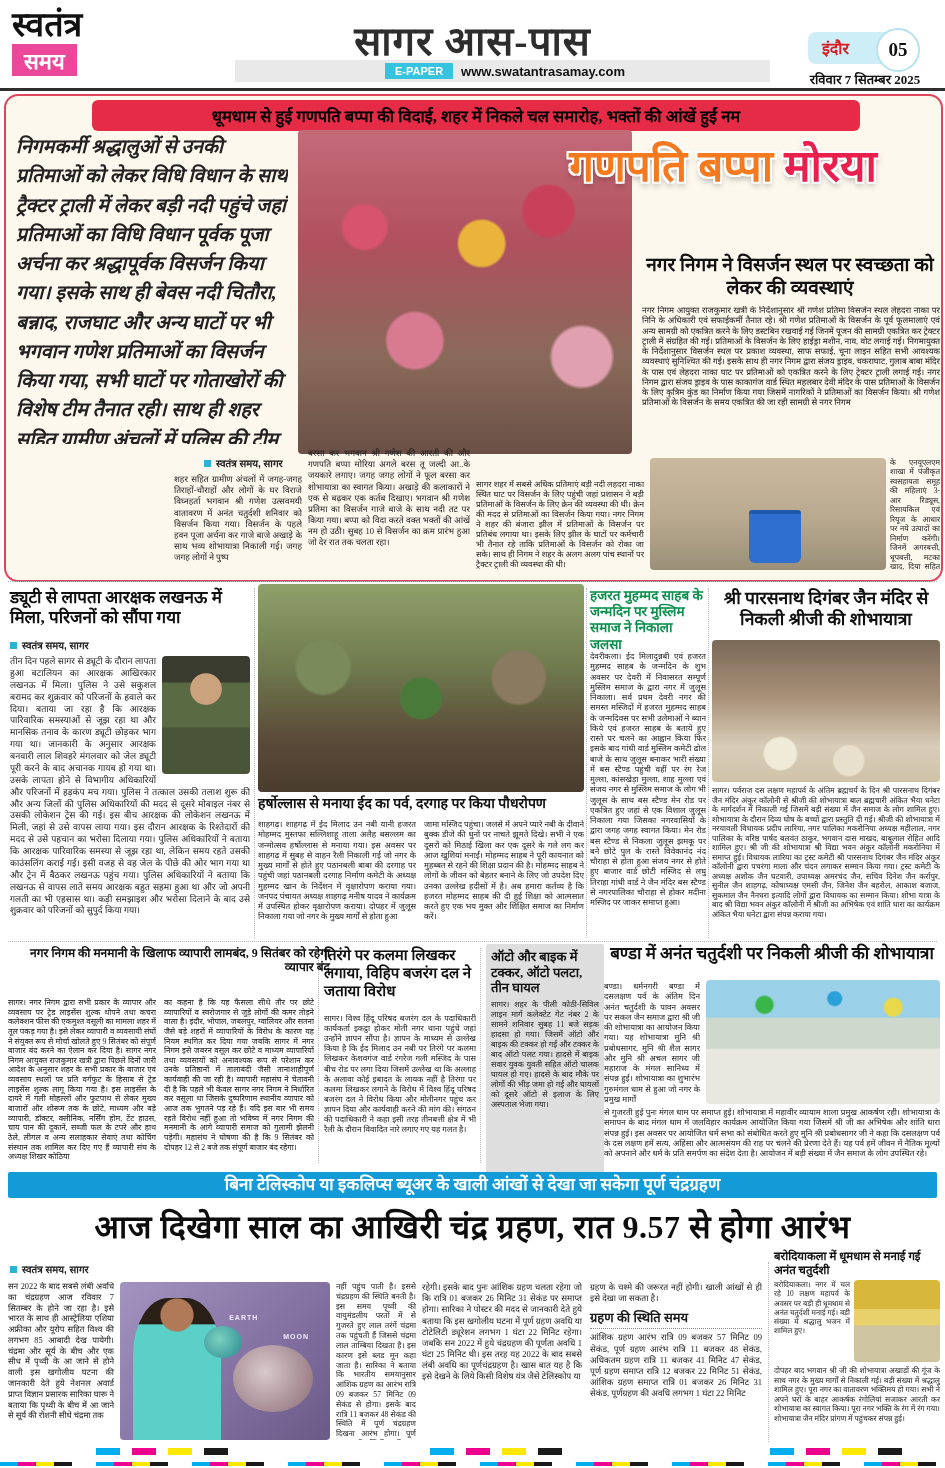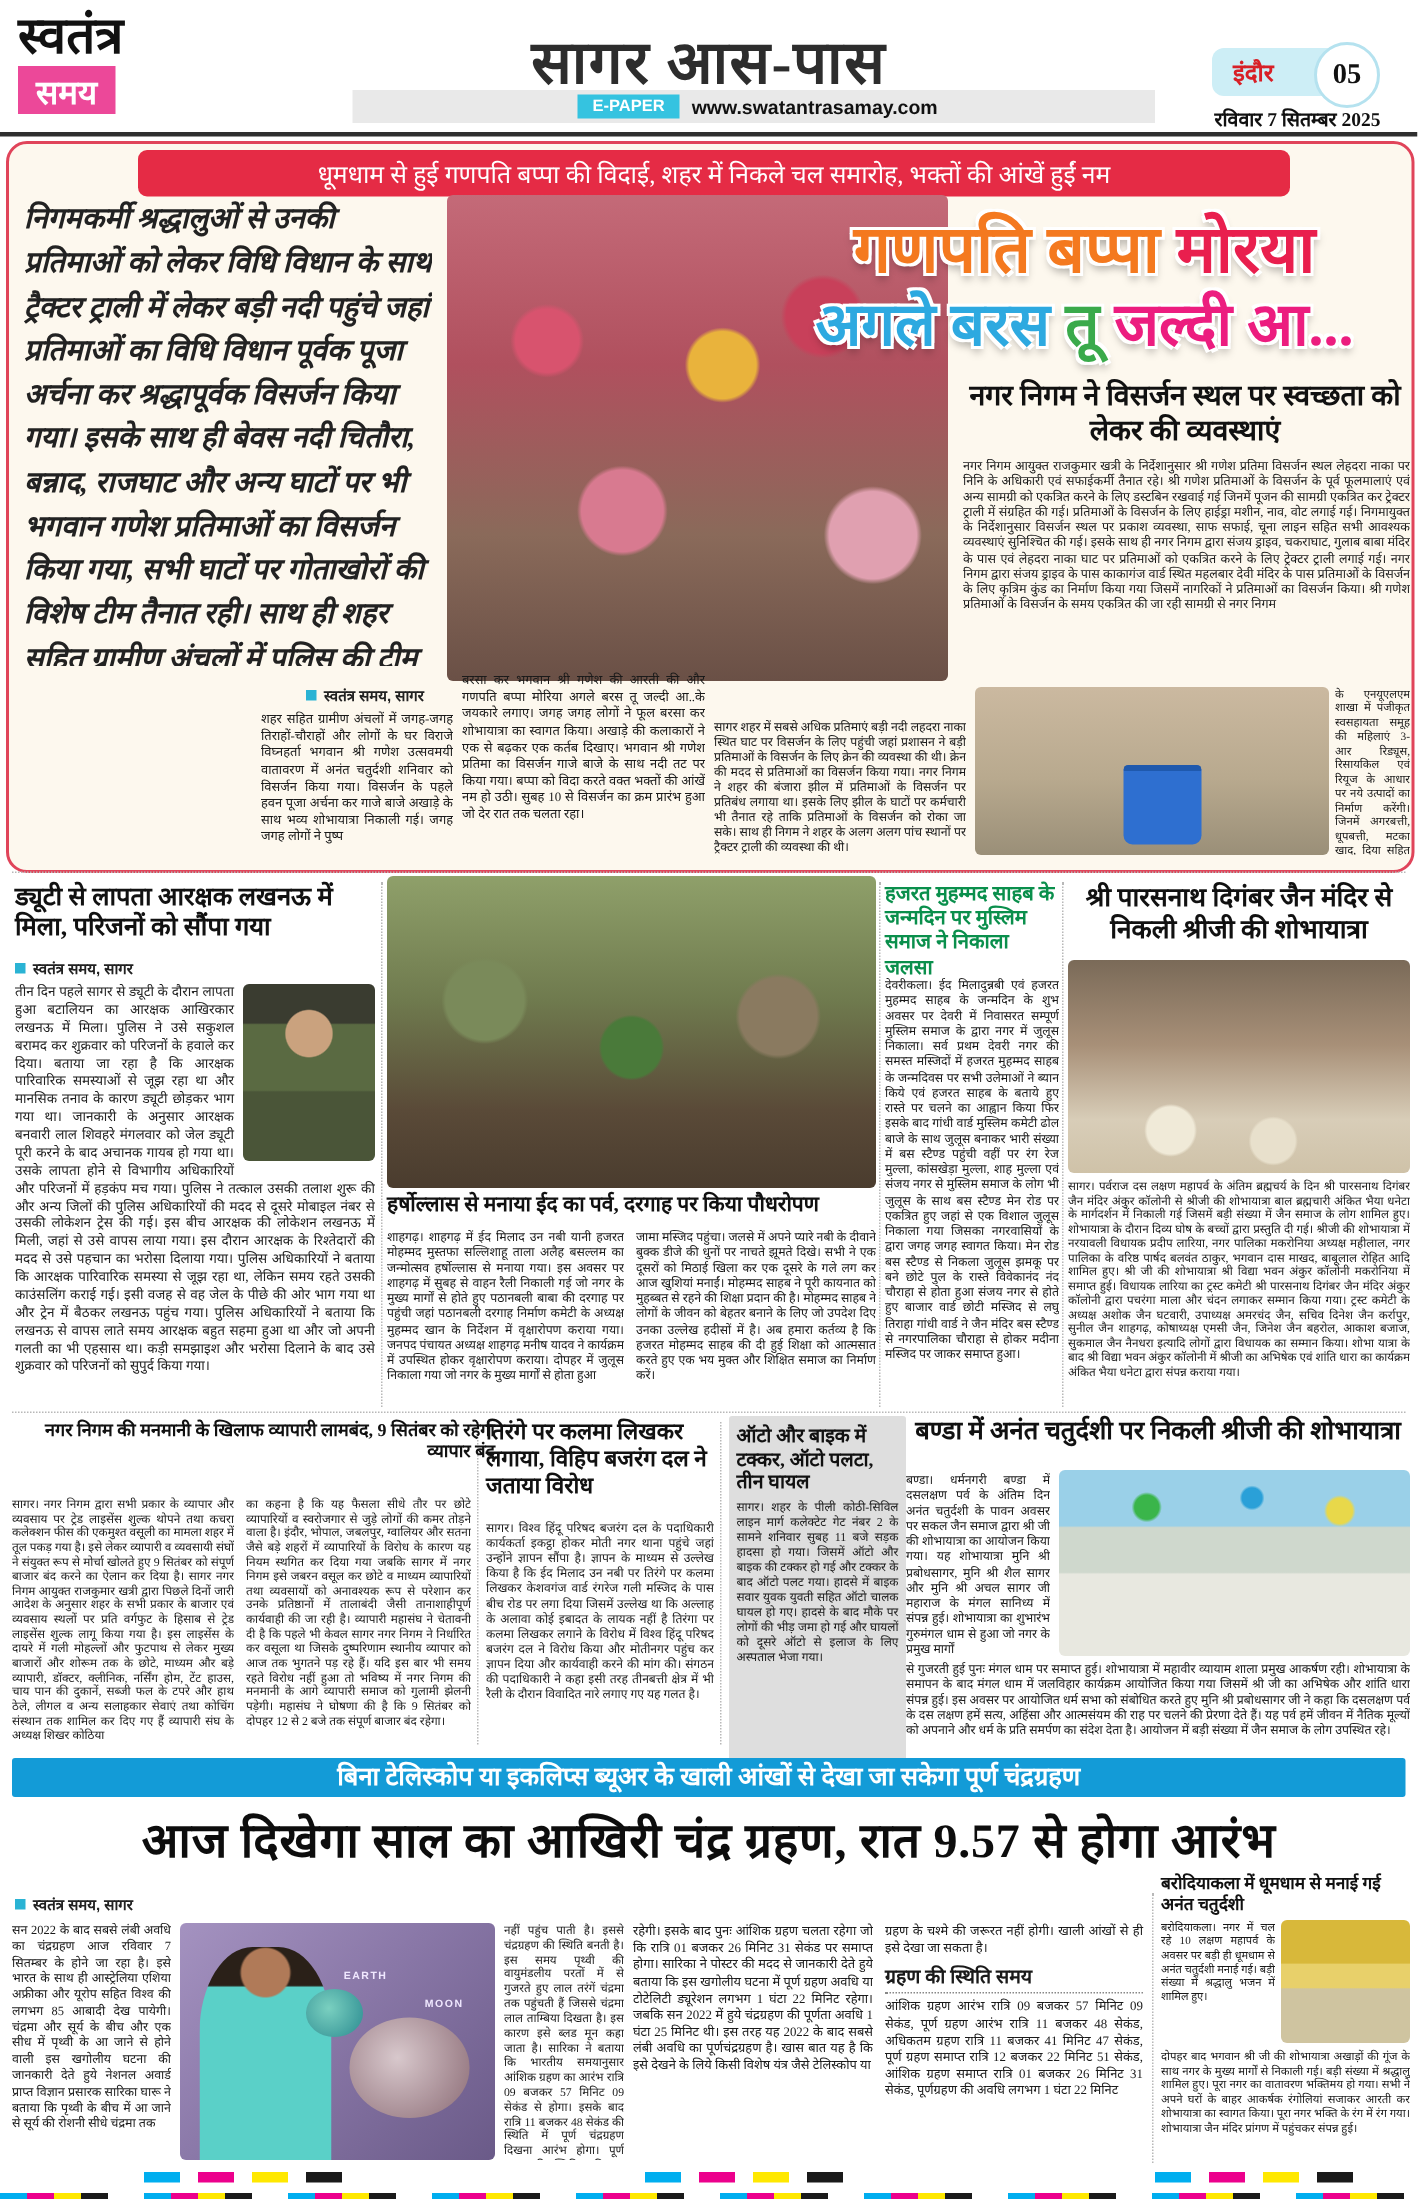--- a/index.html
+++ b/index.html
@@ -16,21 +16,21 @@
   .epaper-bar{background:#e9e9e9;height:22px;display:flex;align-items:center;}
   .epaper-chip{background:#35c3e0;color:#fff;font-family:"Liberation Sans",sans-serif;font-weight:bold;font-size:11px;padding:2px 10px;margin-left:150px;}
   .site{font-family:"Liberation Sans",sans-serif;font-weight:bold;font-size:13px;color:#111;margin-left:8px;}
   .edition-badge{background:#cdeef6;border-radius:8px;height:32px;display:flex;align-items:center;padding:0 44px 0 14px;}
   .edition-name{color:#d81f26;font-weight:bold;font-size:16px;}
   .page-circle{width:40px;height:40px;border-radius:50%;background:#fff;border:2px solid #b5e2ef;display:flex;align-items:center;justify-content:center;font-weight:bold;font-size:19px;color:#111;}
   .mast-date{font-weight:bold;font-size:13px;color:#111;}
   .mast-rule{height:3px;background:#2f2f2f;}
   
   .lead-block{left:4px;top:94px;width:935px;height:484px;background:#fdf8ee;border:2.5px solid #e0445a;border-radius:14px;}
-  .kicker{background:#e52b45;color:#ffffff;font-weight:normal;font-size:16.5px;text-align:center;border-radius:6px;padding:4px 8px;}
+  .kicker{background:#e52b45;color:#000000;font-weight:bold;font-size:16.5px;text-align:center;border-radius:6px;padding:4px 8px;}
   .lead-intro{font-size:19.5px;line-height:1.5;font-weight:bold;font-style:italic;color:#222;}
   .photo{background:#9a8a7a;border-radius:4px;}
   .ph-ganesh{background:
     radial-gradient(circle at 55% 35%, #e9b33c 0 8%, transparent 9%),
     radial-gradient(circle at 20% 30%, #d8536e 0 6%, transparent 7%),
     radial-gradient(circle at 75% 25%, #c8405a 0 7%, transparent 8%),
     radial-gradient(circle at 35% 65%, #d87a90 0 9%, transparent 10%),
     radial-gradient(circle at 85% 70%, #e0a0b0 0 8%, transparent 9%),
     linear-gradient(180deg,#c46a78 0%,#b0505e 35%,#8a6a5a 70%,#6a5046 100%);}
   .headline-overlay{line-height:1.05;font-weight:bold;text-align:center;
@@ -104,23 +104,20 @@
   <div class="abs kicker" style="left:86px;top:4px;width:752px;">धूमधाम से हुई गणपति बप्पा की विदाई, शहर में निकले चल समारोह, भक्तों की आंखें हुईं नम</div>
 
   <div class="abs clip lead-intro" style="left:10px;top:36px;width:272px;height:312px;">निगमकर्मी श्रद्धालुओं से उनकी प्रतिमाओं को लेकर विधि विधान के साथ ट्रैक्टर ट्राली में लेकर बड़ी नदी पहुंचे जहां प्रतिमाओं का विधि विधान पूर्वक पूजा अर्चना कर श्रद्धापूर्वक विसर्जन किया गया। इसके साथ ही बेवस नदी चितौरा, बन्नाद, राजघाट और अन्य घाटों पर भी भगवान गणेश प्रतिमाओं का विसर्जन किया गया, सभी घाटों पर गोताखोरों की विशेष टीम तैनात रही। साथ ही शहर सहित ग्रामीण अंचलों में पुलिस की टीम सक्रिय रही। वरिष्ठ अधिकारी भी लगातार निरीक्षण करते रहे।</div>
 
   <div class="abs photo ph-ganesh" style="left:292px;top:34px;width:334px;height:324px;"></div>
 
   <div class="abs headline-overlay" style="left:496px;top:48px;width:442px;z-index:5;">
     <div style="font-size:44px;white-space:nowrap;">
       <span class="h-orange">गणपति बप्पा</span><span class="h-pink"> मोरया</span>
     </div>
-    <div style="font-size:40px;margin-top:6px;white-space:nowrap;">
-      <span class="h-blue">अगले बरस</span><span class="h-green"> तू </span><span class="h-magenta">जल्दी आ...</span>
-    </div>
   </div>
 
   <div class="abs story-head" style="left:636px;top:158px;width:296px;font-size:19px;text-align:center;">नगर निगम ने विसर्जन स्थल पर स्वच्छता को लेकर की व्यवस्थाएं</div>
   <div class="abs clip jt" style="left:636px;top:210px;width:298px;height:148px;font-size:8.4px;line-height:1.22;">नगर निगम आयुक्त राजकुमार खत्री के निर्देशानुसार श्री गणेश प्रतिमा विसर्जन स्थल लेहदरा नाका पर निनि के अधिकारी एवं सफाईकर्मी तैनात रहे। श्री गणेश प्रतिमाओं के विसर्जन के पूर्व फूलमालाएं एवं अन्य सामग्री को एकत्रित करने के लिए डस्टबिन रखवाई गई जिनमें पूजन की सामग्री एकत्रित कर ट्रेक्टर ट्राली में संग्रहित की गई। प्रतिमाओं के विसर्जन के लिए हाईड्रा मशीन, नाव, वोट लगाई गई। निगमायुक्त के निर्देशानुसार विसर्जन स्थल पर प्रकाश व्यवस्था, साफ सफाई, चूना लाइन सहित सभी आवश्यक व्यवस्थाएं सुनिश्चित की गई। इसके साथ ही नगर निगम द्वारा संजय ड्राइव, चकराघाट, गुलाब बाबा मंदिर के पास एवं लेहदरा नाका घाट पर प्रतिमाओं को एकत्रित करने के लिए ट्रेक्टर ट्राली लगाई गई। नगर निगम द्वारा संजय ड्राइव के पास काकागंज वार्ड स्थित महलबार देवी मंदिर के पास प्रतिमाओं के विसर्जन के लिए कृत्रिम कुंड का निर्माण किया गया जिसमें नागरिकों ने प्रतिमाओं का विसर्जन किया। श्री गणेश प्रतिमाओं के विसर्जन के समय एकत्रित की जा रही सामग्री से नगर निगम</div>
 
   <div class="abs byline" style="left:198px;top:360px;"><span class="bullet"></span><span>स्वतंत्र समय, सागर</span></div>
 
   <div class="abs clip jt small" style="left:168px;top:378px;width:128px;height:98px;">शहर सहित ग्रामीण अंचलों में जगह-जगह तिराहों-चौराहों और लोगों के घर विराजे विघ्नहर्ता भगवान श्री गणेश उत्सवमयी वातावरण में अनंत चतुर्दशी शनिवार को विसर्जन किया गया। विसर्जन के पहले हवन पूजा अर्चना कर गाजे बाजे अखाड़े के साथ भव्य शोभायात्रा निकाली गई। जगह जगह लोगों ने पुष्प</div>
   <div class="abs clip jt small" style="left:302px;top:352px;width:162px;height:124px;">बरसा कर भगवान श्री गणेश की आरती की और गणपति बप्पा मोरिया अगले बरस तू जल्दी आ..के जयकारे लगाए। जगह जगह लोगों ने फूल बरसा कर शोभायात्रा का स्वागत किया। अखाड़े की कलाकारों ने एक से बढ़कर एक कर्तब दिखाए। भगवान श्री गणेश प्रतिमा का विसर्जन गाजे बाजे के साथ नदी तट पर किया गया। बप्पा को विदा करते वक्त भक्तों की आंखें नम हो उठी। सुबह 10 से विसर्जन का क्रम प्रारंभ हुआ जो देर रात तक चलता रहा।</div>
 

